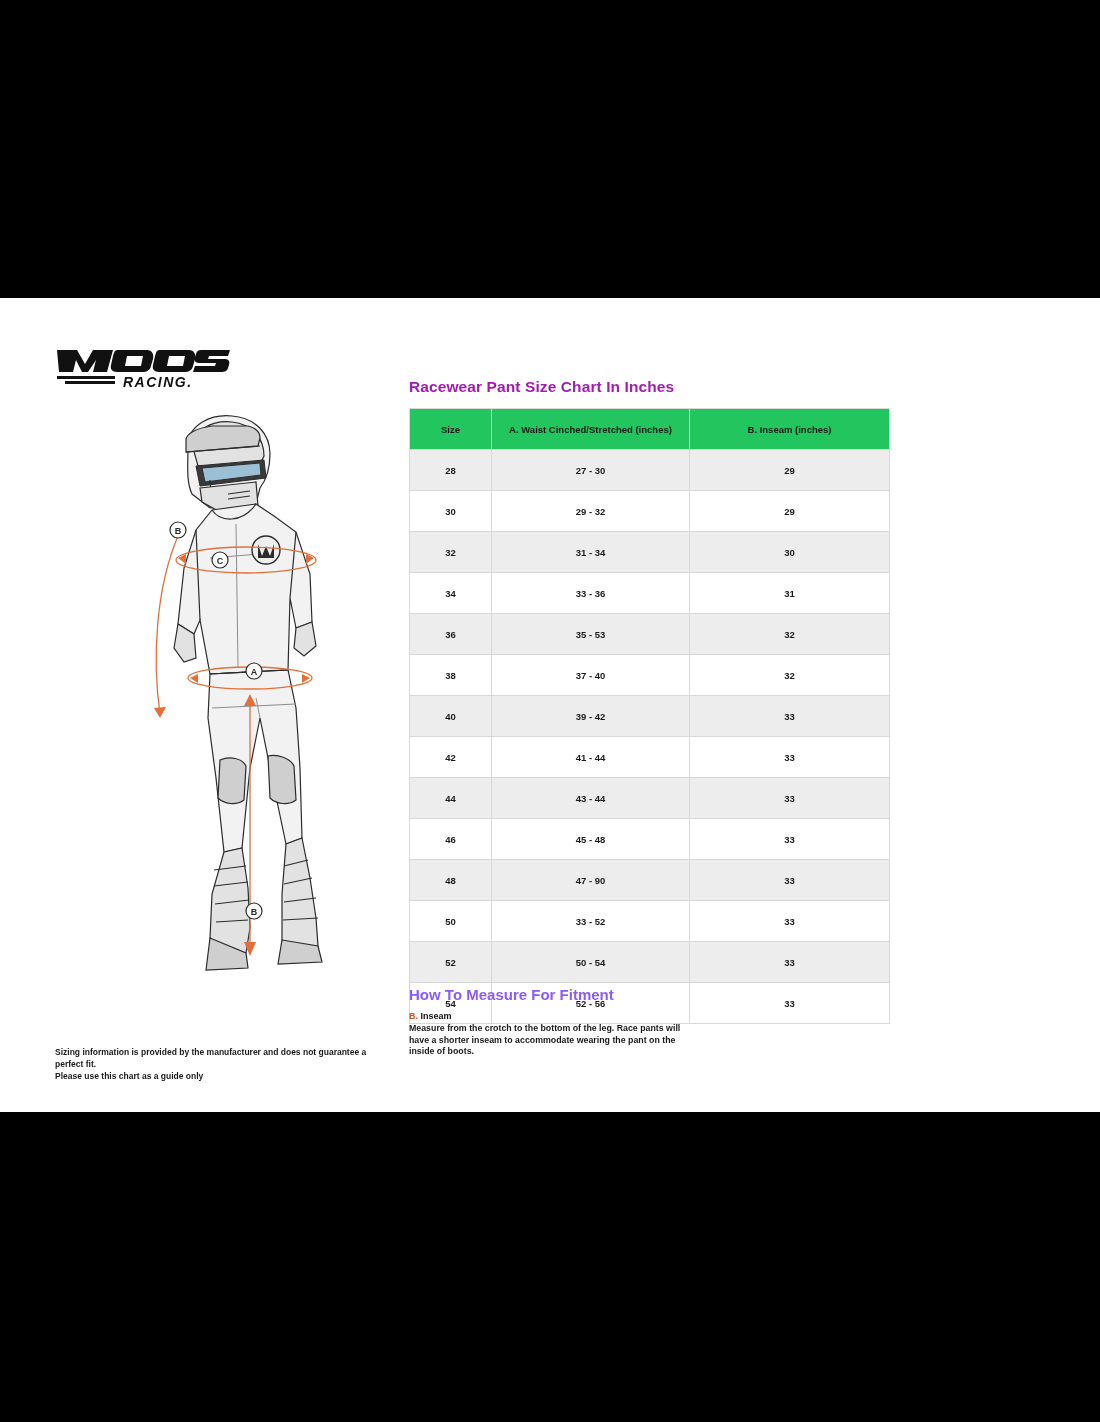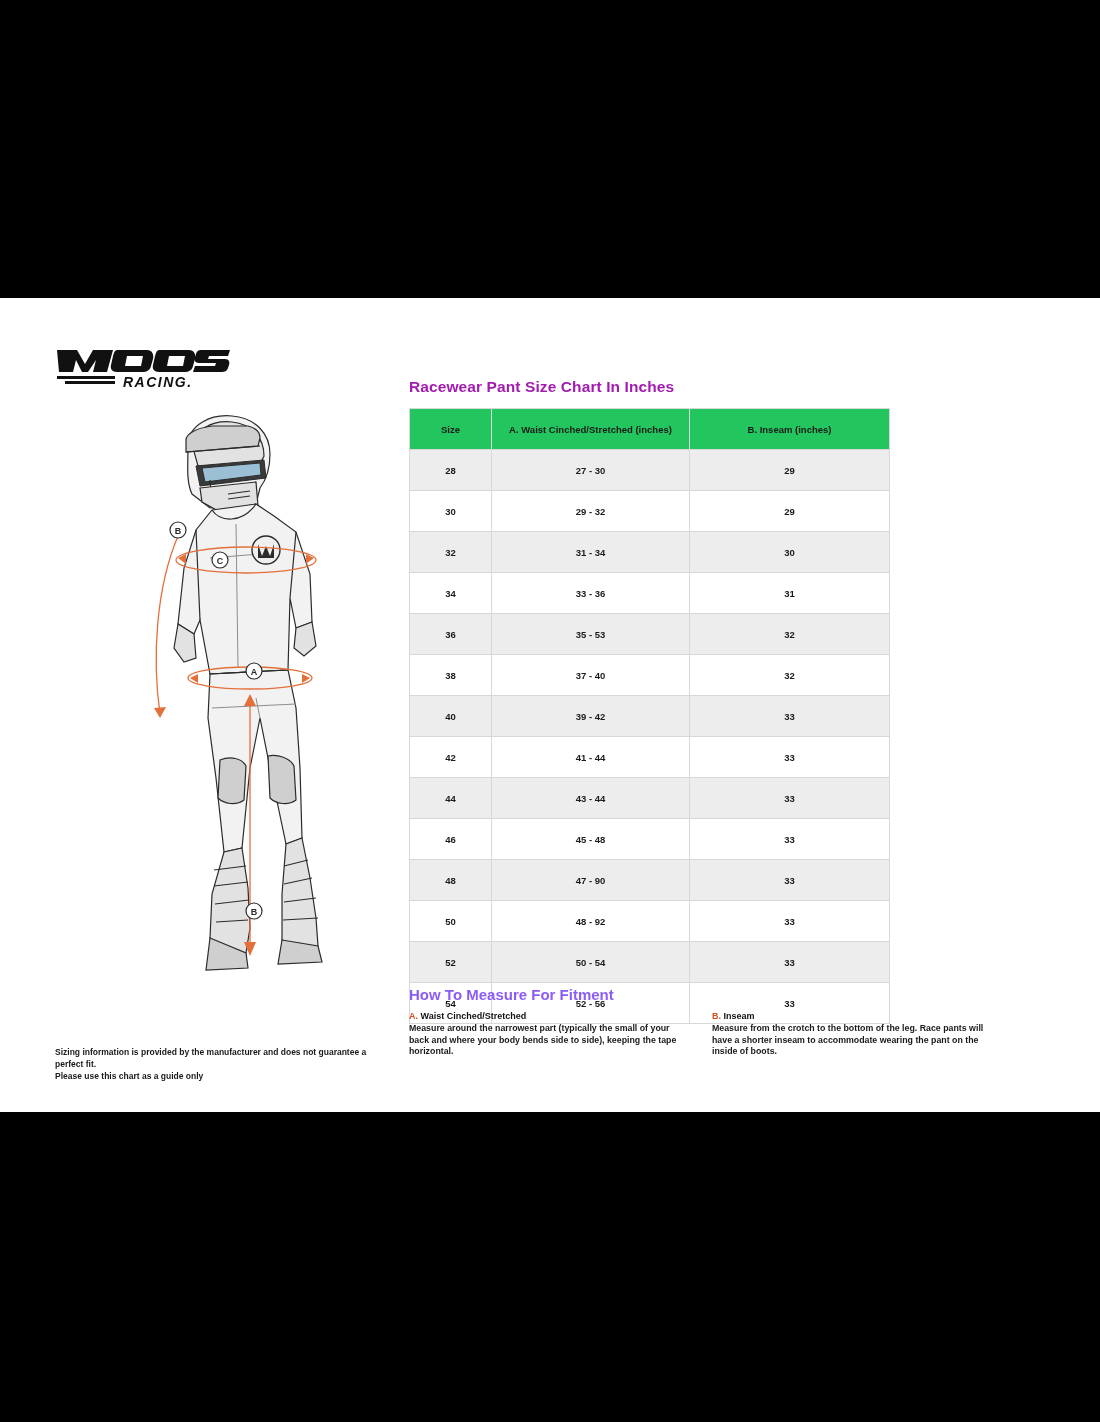--- a/index.html
+++ b/index.html
@@ -335,47 +335,40 @@
           <td>45 - 48</td>
           <td>33</td>
         </tr>
         <tr>
           <td>48</td>
           <td>47 - 90</td>
           <td>33</td>
         </tr>
         <tr>
           <td>50</td>
-          <td>48 - 92</td>
+          <td>33 - 52</td>
           <td>33</td>
         </tr>
         <tr>
           <td>52</td>
           <td>50 - 54</td>
           <td>33</td>
         </tr>
         <tr>
           <td>54</td>
           <td>52 - 56</td>
           <td>33</td>
         </tr>
       </tbody>
     </table>
   </div>
 
   <div class="howto">
     <h2>How To Measure For Fitment</h2>
     <div class="howto-cols">
-      <div class="howto-col">
-        <div class="howto-label">
-          <span class="letter">A.</span>
-          <span>Waist Cinched/Stretched</span>
-        </div>
-        <div class="howto-body">Measure around the narrowest part (typically the small of your back and where your body bends side to side), keeping the tape horizontal.</div>
-      </div>
       <div class="howto-col">
         <div class="howto-label">
           <span class="letter">B.</span>
           <span>Inseam</span>
         </div>
         <div class="howto-body">Measure from the crotch to the bottom of the leg. Race pants will have a shorter inseam to accommodate wearing the pant on the inside of boots.</div>
       </div>
     </div>
   </div>
 

